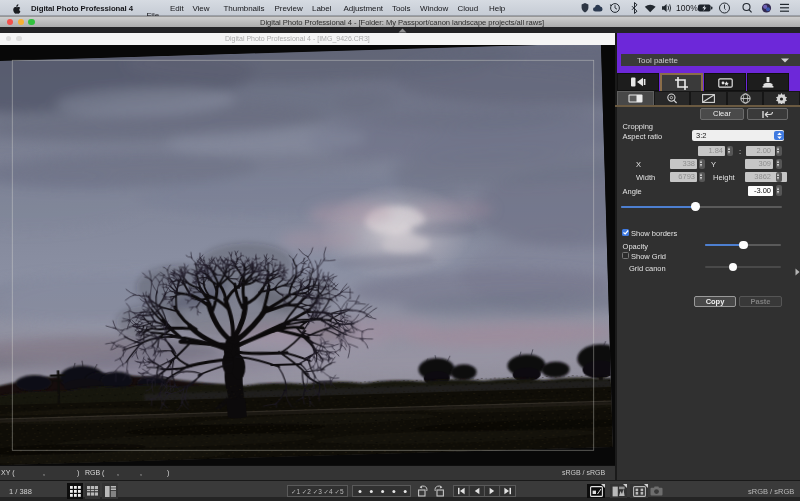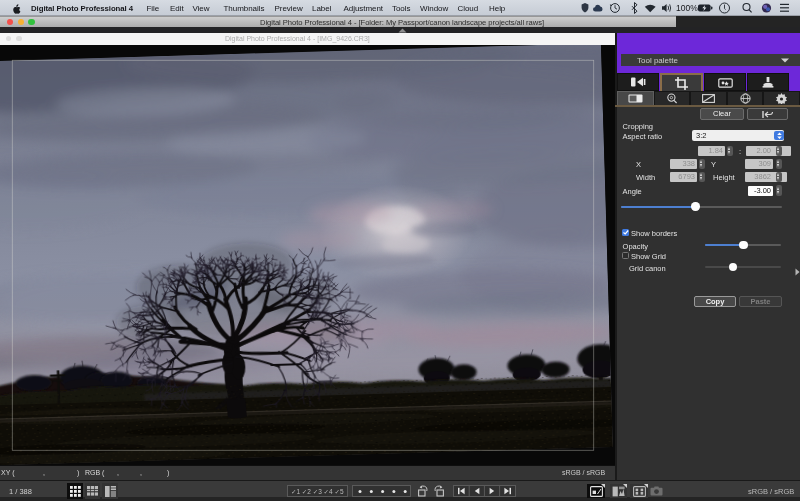--- a/index.html
+++ b/index.html
@@ -1,21 +1,21 @@
 <!DOCTYPE html>
 <html><head>
 <meta charset="utf-8">
 <style>
   html,body{margin:0;padding:0;}
   body{width:800px;height:501px;overflow:hidden;font-family:"Liberation Sans",sans-serif;background:#242424;}
   #root{position:absolute;top:0;left:0;width:800px;height:501px;overflow:hidden;}
   .abs{position:absolute;}
   #menubar{left:0;top:0;width:800px;height:16px;background:linear-gradient(#d6dbe2,#c6ccd5);border-bottom:1px solid #9ba0a8;box-sizing:border-box;color:#15161a;font-size:8px;}
   .mitem{position:absolute;top:3.5px;white-space:nowrap;letter-spacing:-0.05px;}
-  #titlebar{left:0;top:16px;width:676px;height:10.5px;background:linear-gradient(#cdcdcd,#acacac);border-top:1px solid #979797;box-sizing:border-box;color:#262626;}
+  #titlebar{left:0;top:16px;width:800px;height:10.5px;background:linear-gradient(#cdcdcd,#acacac);border-top:1px solid #979797;box-sizing:border-box;color:#262626;}
   .tl{position:absolute;top:2px;width:6.4px;height:6.4px;border-radius:50%;}
   #wtitle{position:absolute;top:1.2px;left:260px;font-size:7.6px;color:#2c2c2c;letter-spacing:-0.05px;white-space:nowrap;}
   #darkstrip{left:0;top:26.5px;width:800px;height:6px;background:#232325;}
   #innerbar{left:0;top:32.5px;width:615px;height:12px;background:#f5f5f5;}
   #innerbar .c{position:absolute;top:3px;width:5.4px;height:5.4px;border-radius:50%;background:#dddddd;}
   #ititle{position:absolute;top:2.2px;left:225px;font-size:7px;color:#ababab;white-space:nowrap;}
   #photo{left:0;top:44.5px;width:615px;height:420px;background:#080808;}
   #statusbar{left:0;top:464.5px;width:615px;height:15px;background:#343434;border-top:1px solid #0e0e0e;box-sizing:border-box;color:#dadada;font-size:7px;}
   #statusbar span{position:absolute;top:3.5px;}
   #panel{left:615px;top:32.5px;width:223px;height:447px;background:#6d28d9;color:#dcdcdc;font-size:7.5px;}
@@ -37,21 +37,21 @@
 </style>
 </head>
 <body>
 <div id="root">
   <div class="abs" id="menubar">
     <svg class="abs" style="left:13px;top:3.5px;" width="8" height="10" viewBox="0 0 8 10">
       <path d="M5.4 0.3 Q5.5 1.5 4.8 2.2 Q4.1 2.9 3.2 2.8 Q3 1.7 3.8 0.9 Q4.5 0.2 5.4 0.3 Z" fill="#1a1c20"></path>
       <path d="M4 3.3 Q4.9 2.9 5.8 3.1 Q6.7 3.3 7.2 4.1 Q6.3 4.7 6.3 5.8 Q6.3 7 7.4 7.5 Q7 8.6 6.3 9.3 Q5.7 10 5 9.7 Q4.4 9.4 4 9.4 Q3.6 9.4 3 9.7 Q2.3 10 1.7 9.3 Q0.6 8.1 0.3 6.6 Q0 5.1 0.7 4.1 Q1.3 3.2 2.4 3.1 Q3.1 3 4 3.3 Z" fill="#1a1c20"></path>
     </svg>
     <span class="mitem" style="left:31px;font-weight:bold;font-size:7.8px;">Digital Photo Professional 4</span>
-    <span class="mitem" style="left:146.5px;">File</span>
+    <span class="mitem" style="left:146.5px;margin-top:7px;">File</span>
     <span class="mitem" style="left:170px;">Edit</span>
     <span class="mitem" style="left:192.5px;">View</span>
     <span class="mitem" style="left:223.5px;">Thumbnails</span>
     <span class="mitem" style="left:274.5px;">Preview</span>
     <span class="mitem" style="left:312px;">Label</span>
     <span class="mitem" style="left:343.5px;">Adjustment</span>
     <span class="mitem" style="left:392px;">Tools</span>
     <span class="mitem" style="left:420px;">Window</span>
     <span class="mitem" style="left:457.5px;">Cloud</span>
     <span class="mitem" style="left:489px;">Help</span>
@@ -370,21 +370,21 @@
       <span class="abs" style="left:4px;top:1.2px;color:#111;font-size:7.5px;">3:2</span>
       <div class="abs" style="right:0.5px;top:0.5px;width:9.5px;height:9.5px;background:#3f7ae0;border-radius:2px;">
         <svg class="abs" style="left:1.5px;top:1px;" width="7" height="8">
             <path d="M3.5 0.5 L5.8 3 L1.2 3 Z M3.5 7 L1.2 4.5 L5.8 4.5 Z" fill="#fff"></path>
           </svg>
       </div>
     </div>
     <div class="pfield" style="left:83px;top:113.5px;width:25px;padding-right:2px;">1.84</div>
     <div class="stepper" style="left:112px;top:113px;"></div>
     <div class="plabel" style="left:124px;top:114px;">:</div>
-    <div class="pfield" style="left:131px;top:113.5px;width:25px;padding-right:20px;">2.00</div>
+    <div class="pfield" style="left:131px;top:113.5px;width:25px;padding-right:4px;">2.00</div>
     <div class="stepper" style="left:160.5px;top:113px;"></div>
     <div class="plabel" style="left:21px;top:127px;">X</div>
     <div class="pfield" style="left:55px;top:126.5px;width:25px;padding-right:2px;">338</div>
     <div class="stepper" style="left:83.5px;top:126px;"></div>
     <div class="plabel" style="left:96px;top:127px;">Y</div>
     <div class="pfield" style="left:130px;top:126.5px;width:26px;padding-right:2px;">309</div>
     <div class="stepper" style="left:160.5px;top:126px;"></div>
     <div class="plabel" style="left:21px;top:140px;">Width</div>
     <div class="pfield" style="left:55px;top:139.5px;width:25px;padding-right:2px;">6793</div>
     <div class="stepper" style="left:83.5px;top:139px;"></div>

